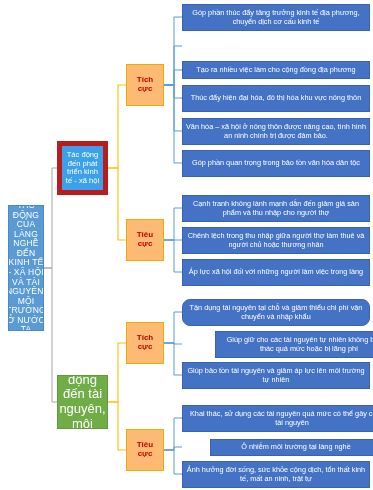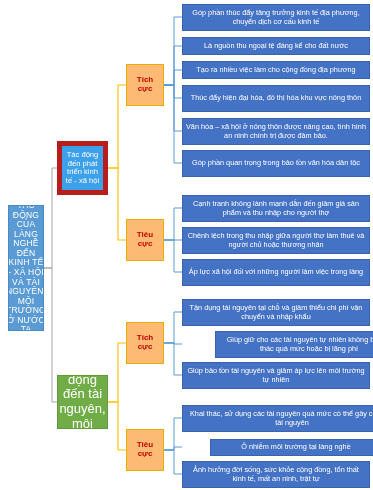--- a/index.html
+++ b/index.html
@@ -107,31 +107,30 @@
 
   <div class="node pol" style="left:126px;top:64px;width:38px;height:42px;">Tích cực</div>
 
   <div class="node pol" style="left:126px;top:219px;width:38px;height:42px;">Tiêu cực</div>
 
   <div class="node pol" style="left:126px;top:322px;width:38px;height:42px;">Tích cực</div>
 
   <div class="node pol" style="left:126px;top:429px;width:38px;height:42px;">Tiêu cực</div>
 
   <div class="node leaf" style="left:182px;top:4px;width:188px;height:27px;">Góp phần thúc đẩy tăng trưởng kinh tế địa phương, chuyển dịch cơ cấu kinh tế</div>
-  <div class="node leaf" style="left:182px;top:37px;width:188px;height:18px;">Là nguồn thu ngoại tệ đáng kể cho đất nước</div>
   <div class="node leaf" style="left:182px;top:61px;width:188px;height:18px;">Tạo ra nhiều việc làm cho cộng đồng địa phương</div>
   <div class="node leaf" style="left:182px;top:85px;width:188px;height:27px;">Thúc đẩy hiện đại hóa, đô thị hóa khu vực nông thôn</div>
   <div class="node leaf" style="left:182px;top:118px;width:188px;height:27px;">Văn hóa – xã hội ở nông thôn được nâng cao, tình hình an ninh chính trị được đảm bảo.</div>
   <div class="node leaf" style="left:182px;top:150px;width:188px;height:27px;">Góp phần quan trọng trong bảo tồn văn hóa dân tộc</div>
 
   <div class="node leaf" style="left:182px;top:195px;width:188px;height:27px;">Cạnh tranh không lành mạnh dẫn đến giảm giá sản phẩm và thu nhập cho người thợ</div>
   <div class="node leaf" style="left:182px;top:227px;width:188px;height:27px;">Chênh lệch trong thu nhập giữa người thợ làm thuê và người chủ hoặc thương nhân</div>
   <div class="node leaf" style="left:182px;top:259px;width:188px;height:27px;">Áp lực xã hội đối với những người làm việc trong làng</div>
 
-  <div class="node leaf" style="left:182px;top:299px;width:188px;height:27px;">Tận dụng tài nguyên tại chỗ và giảm thiểu chi phí vận chuyển và nhập khẩu</div>
+  <div class="node leaf" style="left:182px;top:299px;width:188px;height:27px;border-radius:8px;">Tận dụng tài nguyên tại chỗ và giảm thiểu chi phí vận chuyển và nhập khẩu</div>
   <div class="node leaf" style="left:182px;top:331px;width:188px;height:27px;margin-left:33px;">Giúp giữ cho các tài nguyên tự nhiên không bị khai thác quá mức hoặc bị lãng phí</div>
   <div class="node leaf" style="left:182px;top:362px;width:188px;height:27px;">Giúp bảo tồn tài nguyên và giảm áp lực lên môi trường tự nhiên</div>
 
   <div class="node leaf" style="left:182px;top:405px;width:220px;height:27px;">Khai thác, sử dụng các tài nguyên quá mức có thể gây cạn kiệt tài nguyên</div>
   <div class="node leaf" style="left:182px;top:439px;width:172px;height:17px;margin-left:28px;">Ô nhiễm môi trường tại làng nghề</div>
-  <div class="node leaf" style="left:182px;top:461px;width:188px;height:27px;">Ảnh hưởng đời sống, sức khỏe cộng đồng, tổn thất kinh tế, mất an ninh, trật tự</div>
+  <div class="node leaf" style="left:182px;top:461px;width:188px;height:27px;">Ảnh hưởng đời sống, sức khỏe cộng dịch, tổn thất kinh tế, mất an ninh, trật tự</div>
 
 </div>
 
 </body></html>

